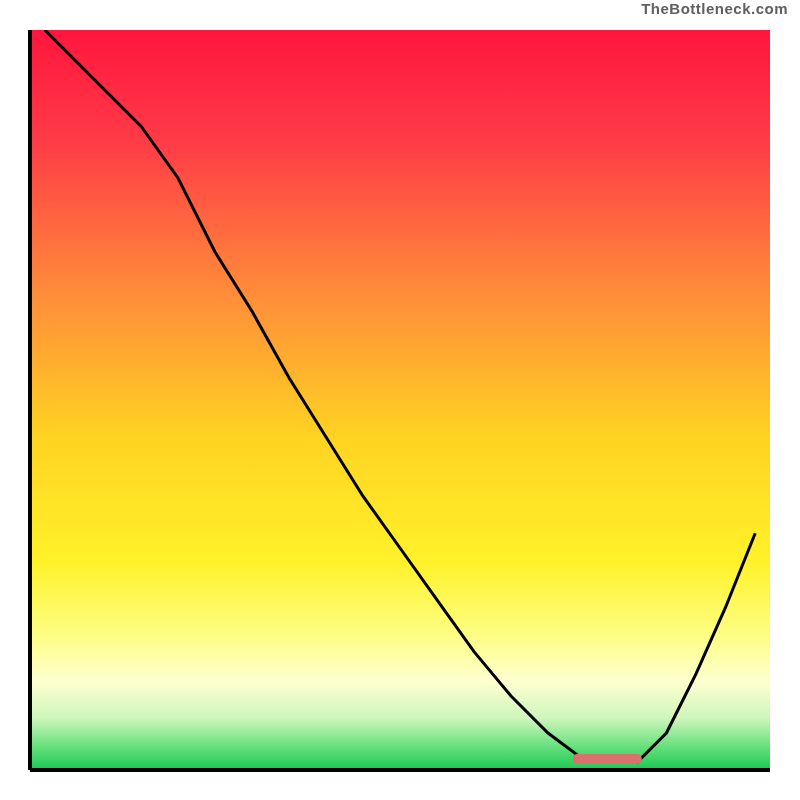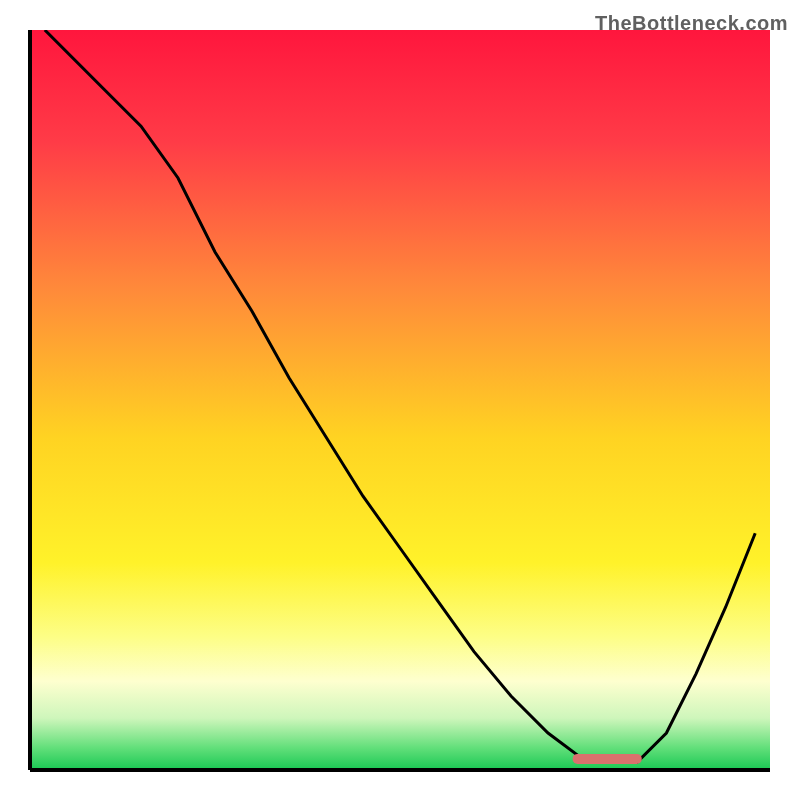--- a/index.html
+++ b/index.html
@@ -1,22 +1,22 @@
 <!DOCTYPE html>
 <html><head>
 <meta charset="utf-8">
 <style>
   * { margin: 0; padding: 0; box-sizing: border-box; }
   html, body { width: 800px; height: 800px; background: #fff; overflow: hidden; }
   .wrap { position: relative; width: 800px; height: 800px; }
   .watermark {
     position: absolute;
-    top: 12px; right: 12px;
+    top: 0; right: 12px;
     font-family: Arial, Helvetica, sans-serif;
-    font-size: 20px; font-weight: 700;
+    font-size: 15px; font-weight: 700;
     color: #606060; letter-spacing: 0.5px;
   }
   svg { display: block; }
 </style>
 </head>
 <body>
 <div class="wrap">
 
 <svg id="chart" width="800" height="800" viewBox="0 0 800 800">
   <defs>

